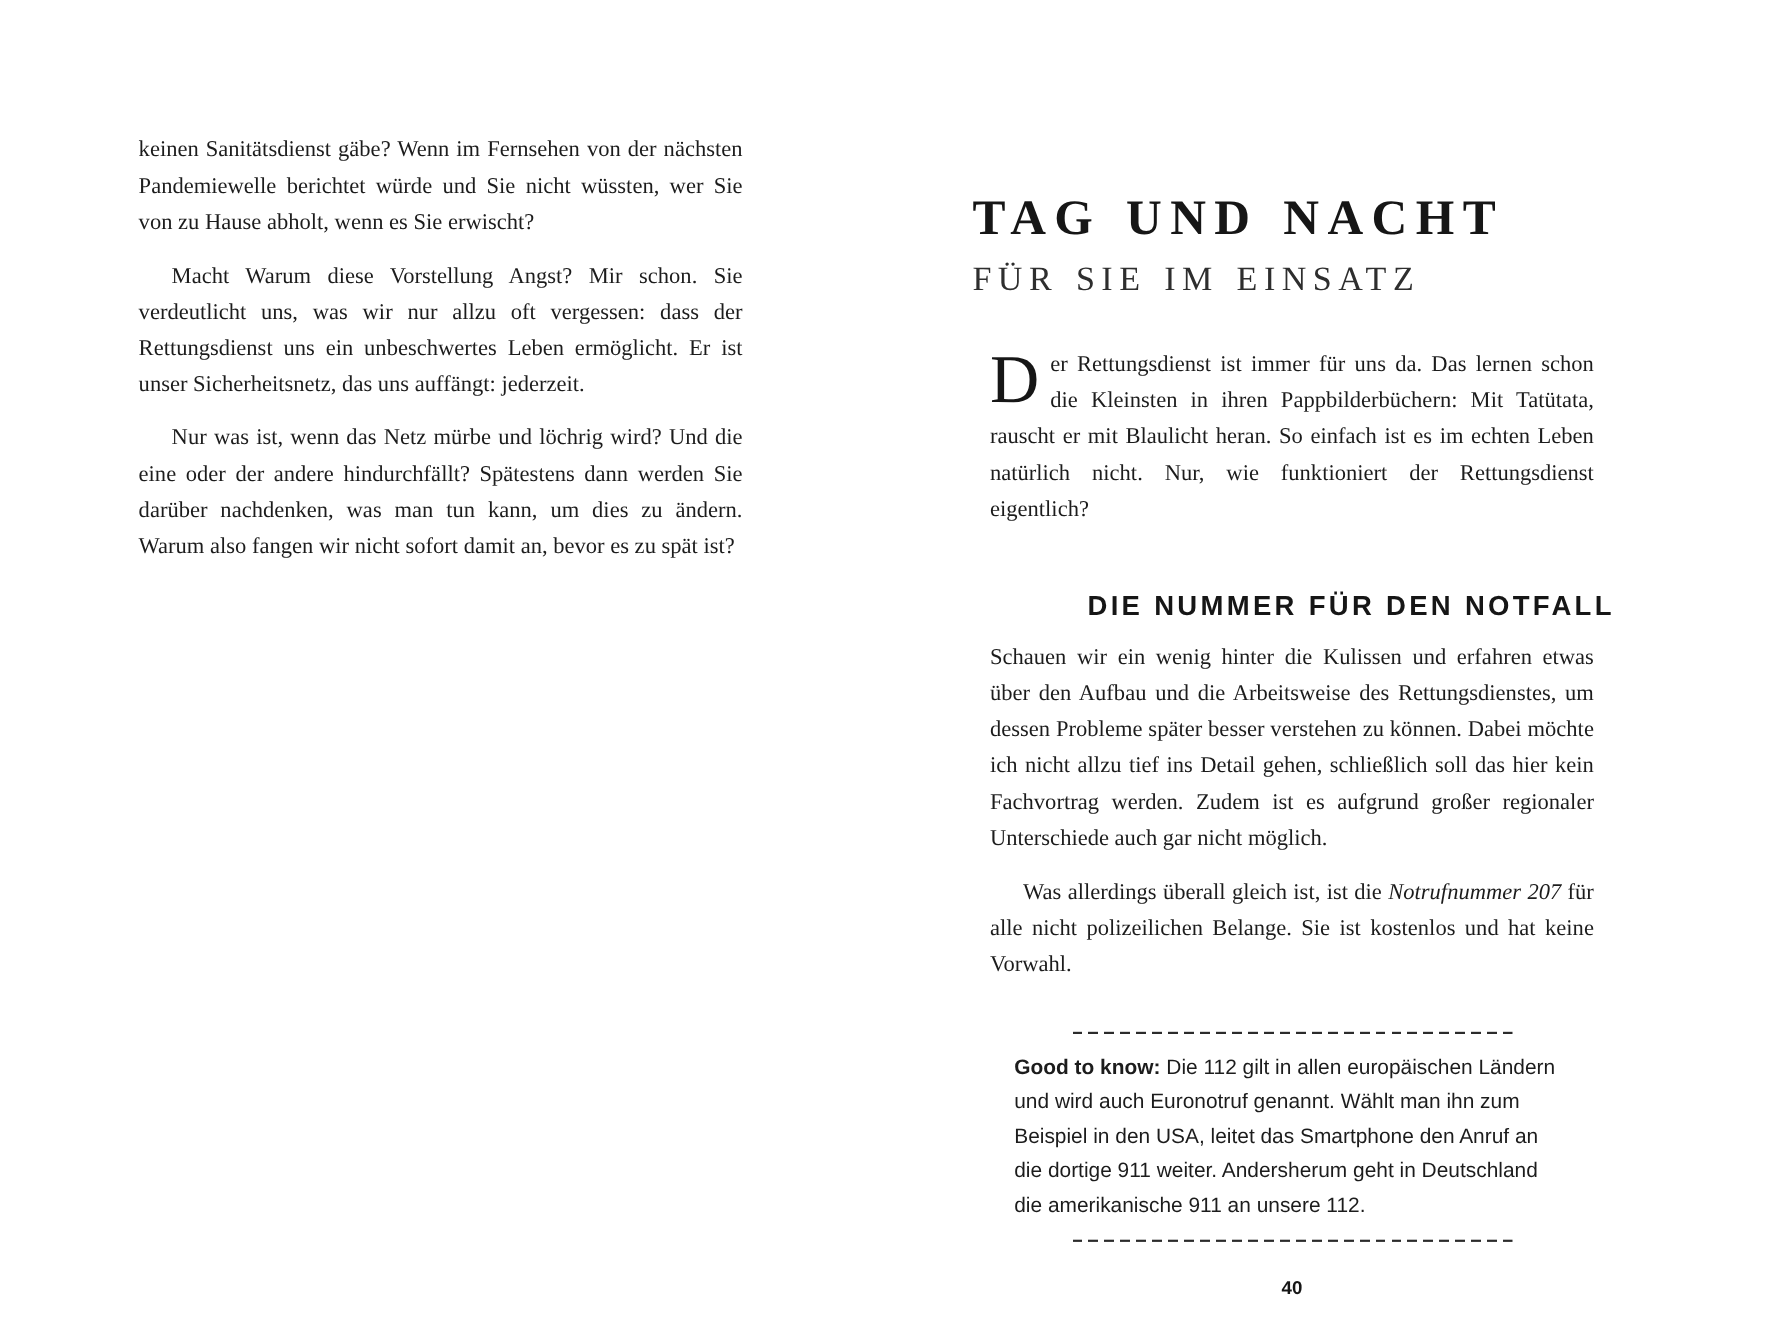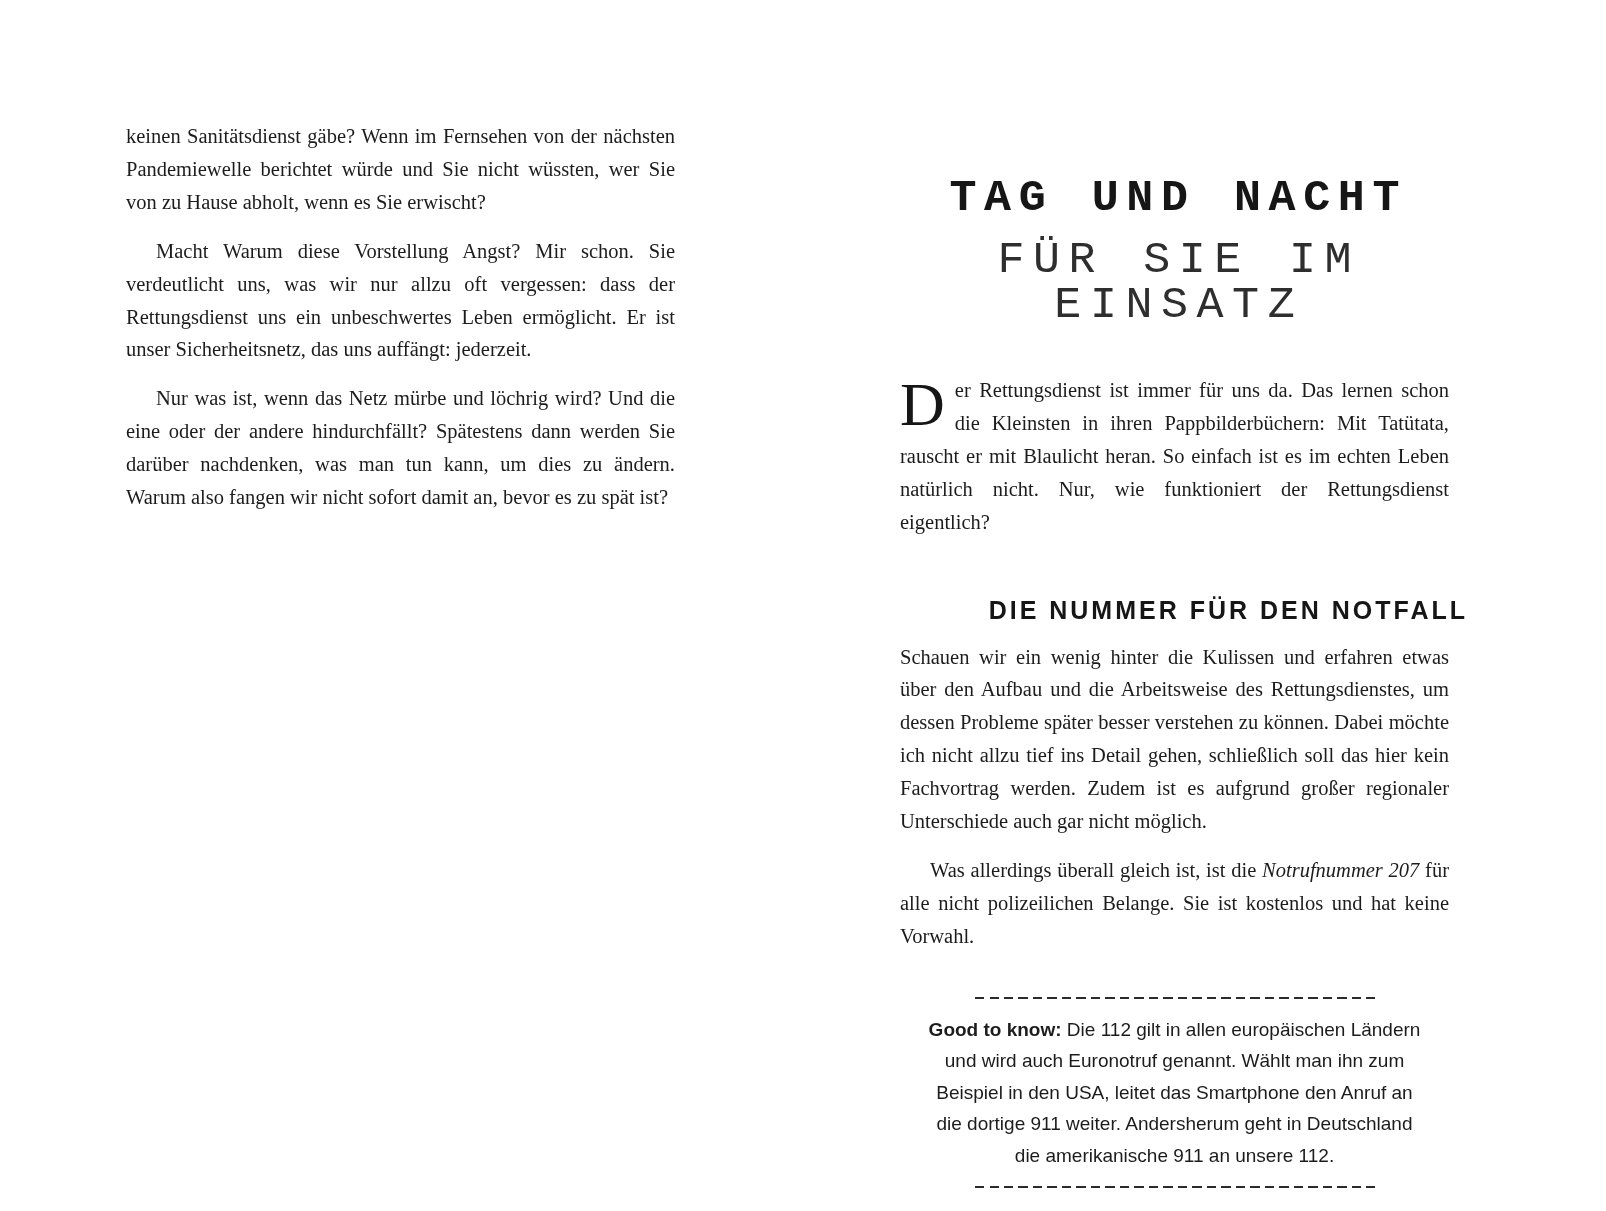--- a/index.html
+++ b/index.html
@@ -22,38 +22,38 @@
     font-size: 20.5px;
     line-height: 32.9px;
     text-align: justify;
     hyphens: auto;
     -webkit-hyphens: auto;
   }
   .indent { text-indent: 30px; }
 
   .chapter-title {
     margin: 176px 0 0 0;
-    text-align: center;
-    font-family: Liberation Mono, monospace;
+    text-align: left;
+    font-family: Liberation Serif, serif;
     color: #161616;
   }
   .title-line1 {
     display: block;
     font-weight: 700;
     font-size: 45px;
     line-height: 1;
     letter-spacing: 0.17em;
     word-spacing: 0.08em;
     margin-right: -0.17em;
   }
   .title-line2 {
     display: block;
     margin-top: 17px;
     font-weight: 300;
-    font-size: 45px;
+    font-size: 31px;
     line-height: 1;
     letter-spacing: 0.19em;
     word-spacing: 0.08em;
     margin-right: -0.19em;
     color: #2e2e2e;
   }
 
   .intro { margin-top: 46px; }
   .dropcap {
     float: left;
@@ -79,21 +79,21 @@
   .infobox { margin-top: 44px; }
   .dashed-rule {
     width: 400px;
     height: 2px;
     margin: 0 auto;
     background: repeating-linear-gradient(90deg, #2b2b2b 0 9px, transparent 9px 14.5px);
   }
   .infobox-text {
     width: 505px;
     margin: 15px auto 15px auto;
-    text-align: center;
+    text-align: left;
     font-family: "Liberation Sans", sans-serif;
     font-size: 19px;
     line-height: 31.5px;
     color: #1c1c1c;
   }
   .infobox-text strong { font-weight: 700; }
 
   .page-number {
     margin-top: 32px;
     text-align: center;

